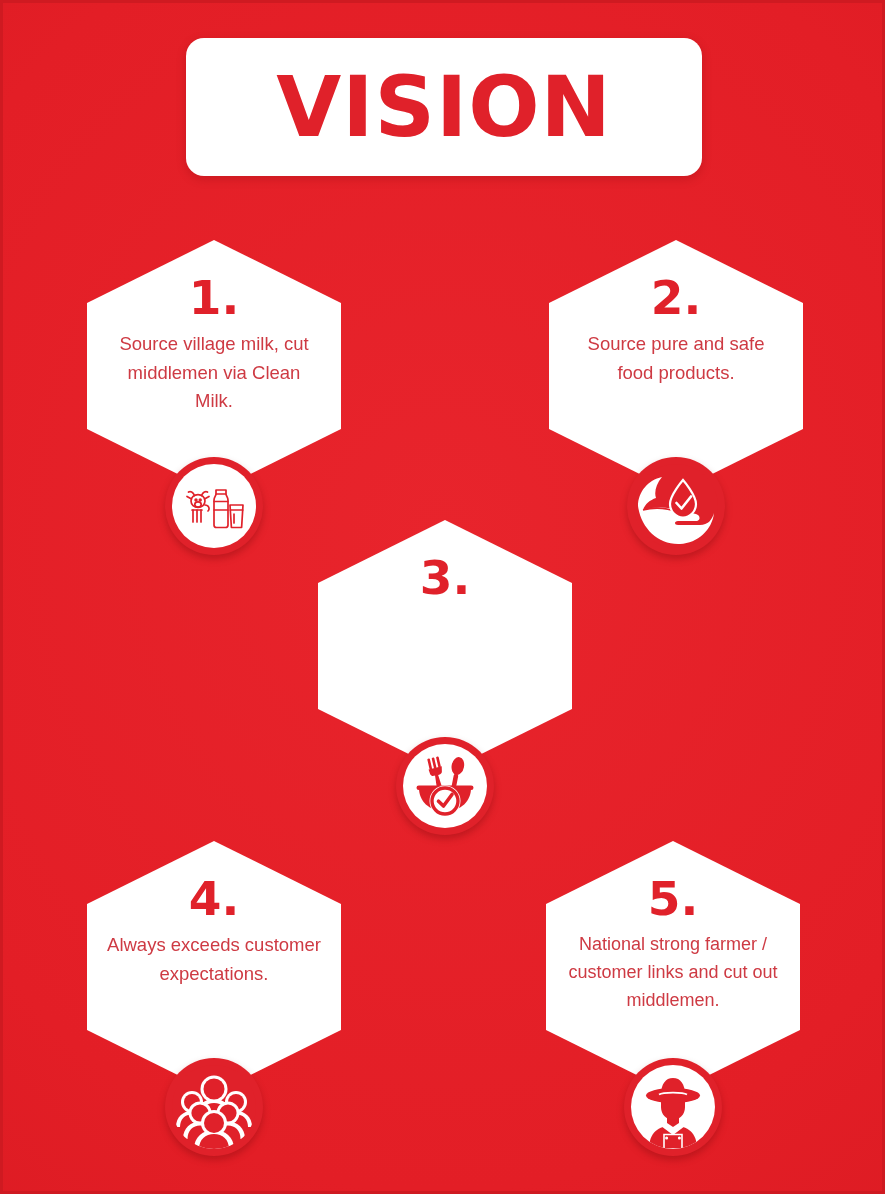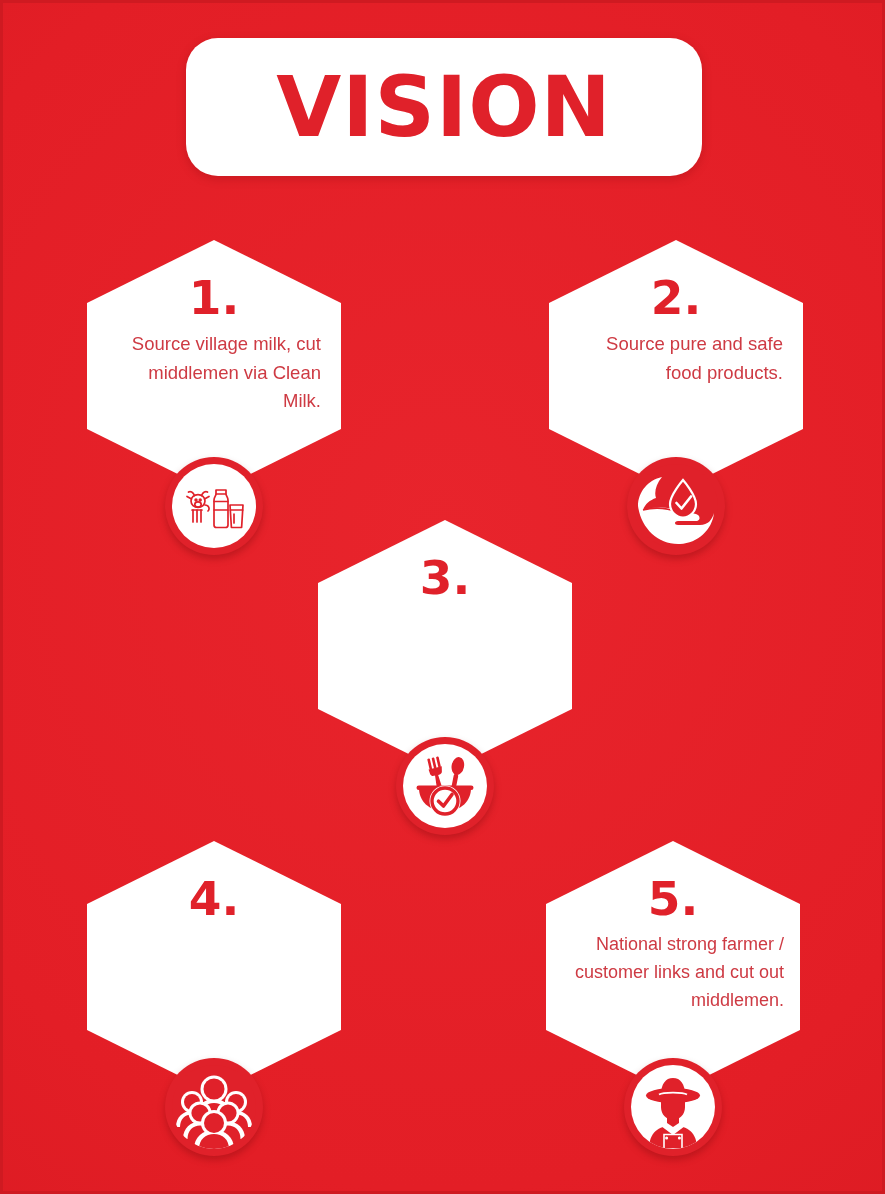--- a/index.html
+++ b/index.html
@@ -25,21 +25,21 @@
   }
 
   
   .title-card {
     position: absolute;
     left: 183px;
     top: 35px;
     width: 516px;
     height: 138px;
     background: #ffffff;
-    border-radius: 32px;
+    border-radius: 18px;
     display: flex;
     align-items: center;
     justify-content: center;
     box-shadow: 0 3px 10px rgba(120,8,12,0.25);
   }
   .title-card .title-text {
     font-family: "DejaVu Sans", sans-serif;
     font-weight: bold;
     font-size: 84px;
     letter-spacing: 1px;
@@ -78,21 +78,21 @@
     font-size: 47px;
     line-height: 1;
     color: #e0212a;
     margin-bottom: 9px;
   }
   .hex .desc {
     font-family: "Liberation Sans", sans-serif;
     font-size: 18.5px;
     line-height: 1.55;
     color: #ce3a43;
-    text-align: right;
+    text-align: center;
     max-width: 214px;
   }
   .hex-item.pos5 .desc { max-width: 234px; font-size: 18px; }
   .hex-item.pos3 .desc { max-width: 222px; }
 
   
   .badge {
     position: absolute;
     left: 50%;
     transform: translateX(-50%);
@@ -220,20 +220,21 @@
           <circle cx="32" cy="46" r="13" fill="none" stroke="#e0212a" stroke-width="3.4"></circle>
           <path d="M25.5 46.2 L30.5 51 L39 39.5" fill="none" stroke="#e0212a" stroke-width="3.6" stroke-linecap="round" stroke-linejoin="round"></path>
         </svg>
       </div>
     </div>
   </div>
 
   <div class="hex-item pos4">
     <div class="hex">
       <div class="num">4.</div>
+      <div class="desc">Always exceeds customer expectations.</div>
     </div>
     <div class="badge solid">
       <div class="disc">
         <svg width="84" height="84" viewBox="0 0 84 84">
 
           <g fill="#ffffff">
             <circle cx="20" cy="37" r="11"></circle>
             <path d="M4 62 C4 52 11 46 20 46 C29 46 36 52 36 62 Z"></path>
           </g>
           <g fill="#e0212a">

